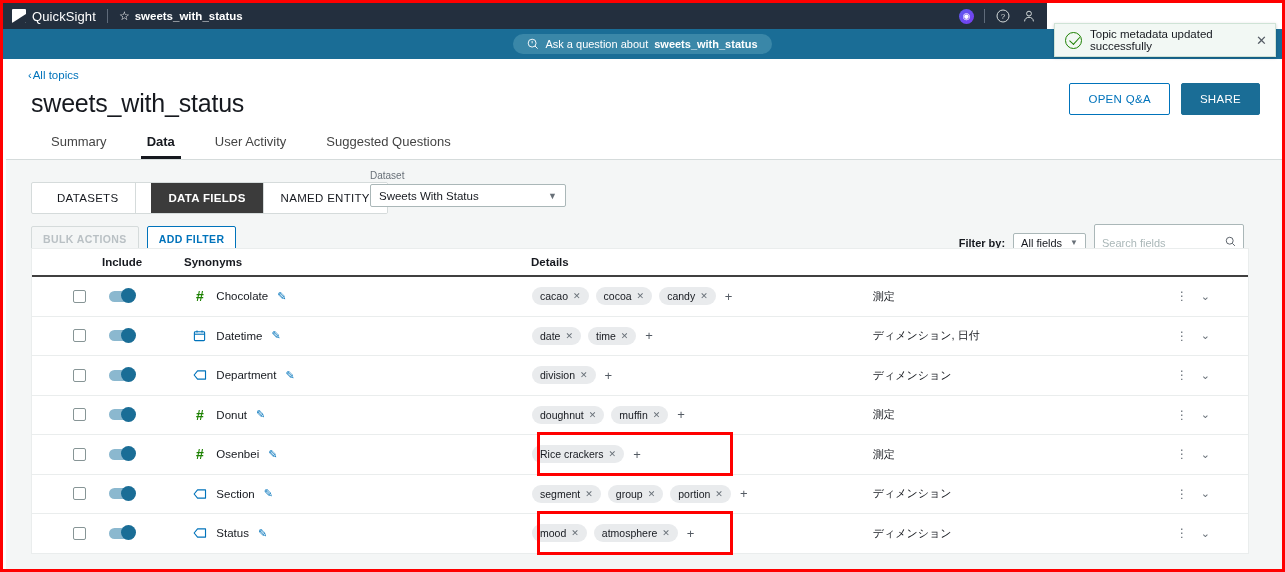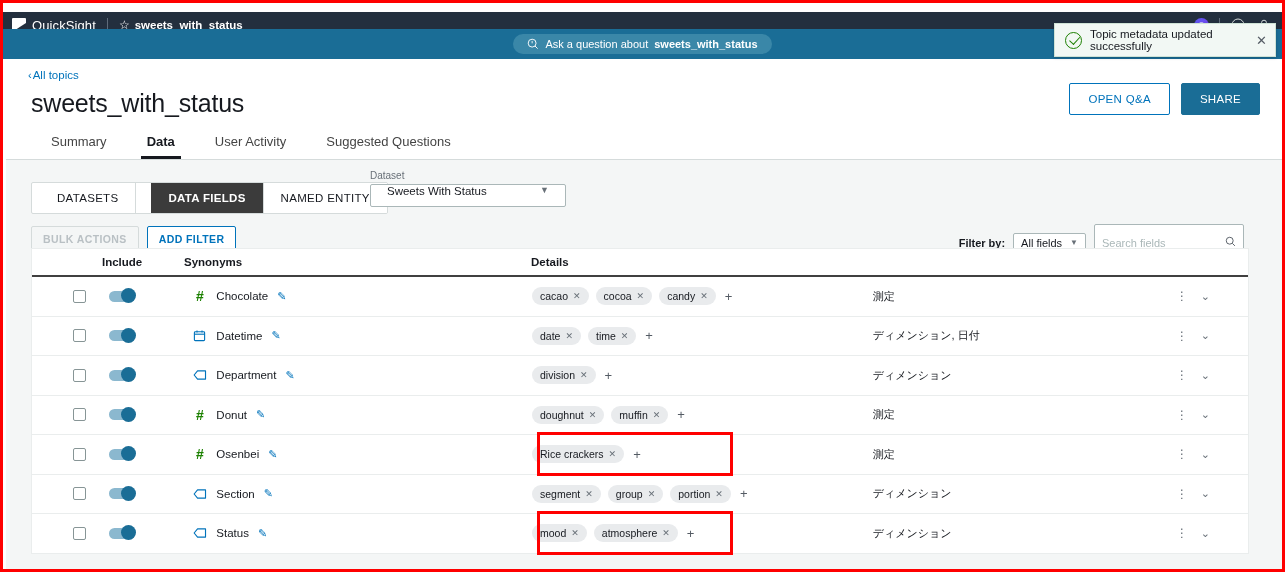--- a/index.html
+++ b/index.html
@@ -13,21 +13,21 @@
   .screen {
     position:relative;
     width:1285px; height:572px;
     border:3px solid #ff0000;
     background:#ffffff;
     overflow:hidden;
   }
 
   
   .topbar {
-    position:absolute; left:0; top:9px; width:1279px; height:26px;
+    position:absolute; left:0; top:0; width:1044px; height:26px;
     background:#232f3e; color:#ffffff;
     display:flex; align-items:center;
   }
   .qs-logo-wrap { display:flex; align-items:center; padding-left:9px; gap:6px; }
   .qs-mark {
     width:14px; height:14px; background:#ffffff; position:relative; border-radius:1px;
     overflow:hidden;
   }
   .qs-mark::after{
     content:""; position:absolute; left:0; bottom:0;
@@ -120,21 +120,21 @@
     font-size:11.5px; letter-spacing:.3px; color:#16191f; padding:9px 17px; cursor:pointer; background:#ffffff;
     border-right:1px solid #d5dbdb;
   }
   .subtab:last-child { border-right:none; }
   .subtab.active { background:#3b3b3b; color:#ffffff; font-weight:bold;margin-left:15px; }
 
   .dataset-box { position:absolute; left:364px; top:10px; width:196px; }
   .dataset-label { font-size:10px; color:#687078; margin-bottom:3px; }
   .select {
     height:23px; background:#ffffff; border:1px solid #aab7b8; border-radius:2px;
-    display:flex; align-items:flex-start; padding:0 16px; font-size:11.5px; color:#16191f; cursor:pointer;
+    display:flex; align-items:center; padding:0 8px; font-size:11.5px; color:#16191f; cursor:pointer;
   }
   .select .caret { margin-left:auto; color:#687078; font-size:9px; }
 
   .action-row { position:absolute; left:25px; top:66px; display:flex; gap:8px; align-items:center; }
   .sbtn {
     font-size:10.5px; font-weight:bold; letter-spacing:.4px; padding:6px 11px; border-radius:2px;
     border:1px solid #0073bb; color:#0073bb; background:#ffffff; cursor:pointer;
   }
   .sbtn.disabled { border-color:#d5dbdb; color:#b9c0c4; background:#f4f6f6; cursor:default; }
 

